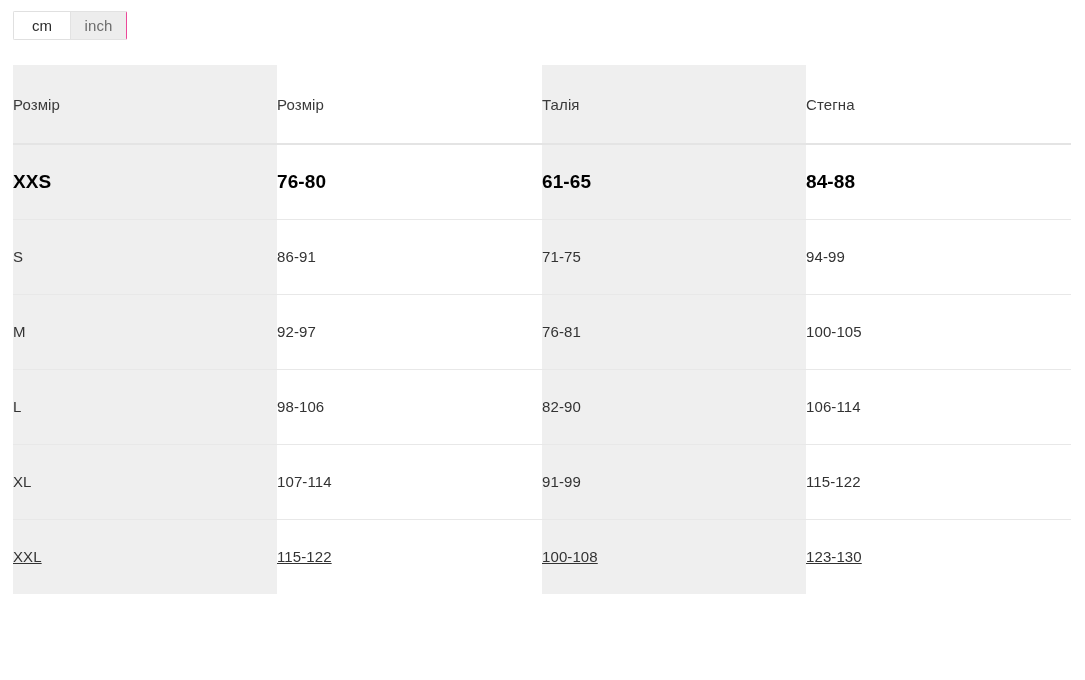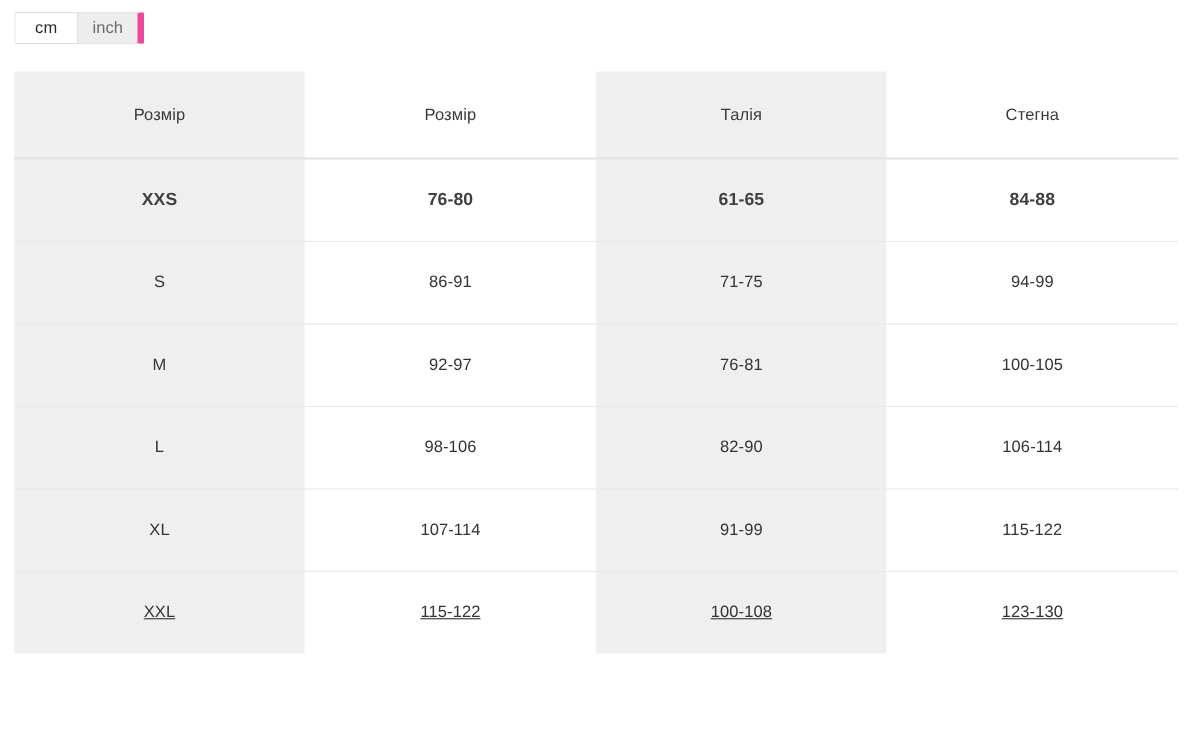--- a/index.html
+++ b/index.html
@@ -42,21 +42,21 @@
     letter-spacing: 0.1px;
     cursor: pointer;
     user-select: none;
     background: #ededed;
     color: #6d6d6d;
     border: 1px solid #e2e2e2;
     border-right: none;
   }
 
   .unit-btn:last-child {
-    border-right: 6px solid #ec4899;
+    border-right: 1px solid #ec4899;
   }
 
   .unit-btn.active {
     background: #ffffff;
     color: #2b2b2b;
     border: 1px solid #e0e0e0;
     border-right: none;
   }
 
   
@@ -74,21 +74,21 @@
     background: #ffffff;
   }
 
   table.size-table col.c1 { width: 264px; }
   table.size-table col.c2 { width: 265px; }
   table.size-table col.c3 { width: 264px; }
   table.size-table col.c4 { width: 265px; }
 
   table.size-table th,
   table.size-table td {
-    text-align: center;
+    text-align: left;
     vertical-align: middle;
     font-size: 15px;
     color: #333333;
     font-weight: 400;
     border-bottom: 1px solid #e8e8e8;
     letter-spacing: 0.1px;
   }
 
   table.size-table th {
     height: 79px;
@@ -108,22 +108,22 @@
   }
 
   table.size-table th.plain,
   table.size-table td.plain {
     background: #ffffff;
   }
 
   
   table.size-table tr.emphasis td {
     font-weight: 700;
-    color: #404040;
-    font-size: 16px;
+    color: #000000;
+    font-size: 19px;
   }
 
   table.size-table tbody tr:last-child td {
     border-bottom: none;
     text-decoration: underline;
   }
 </style>
 </head>
 <body>
 

